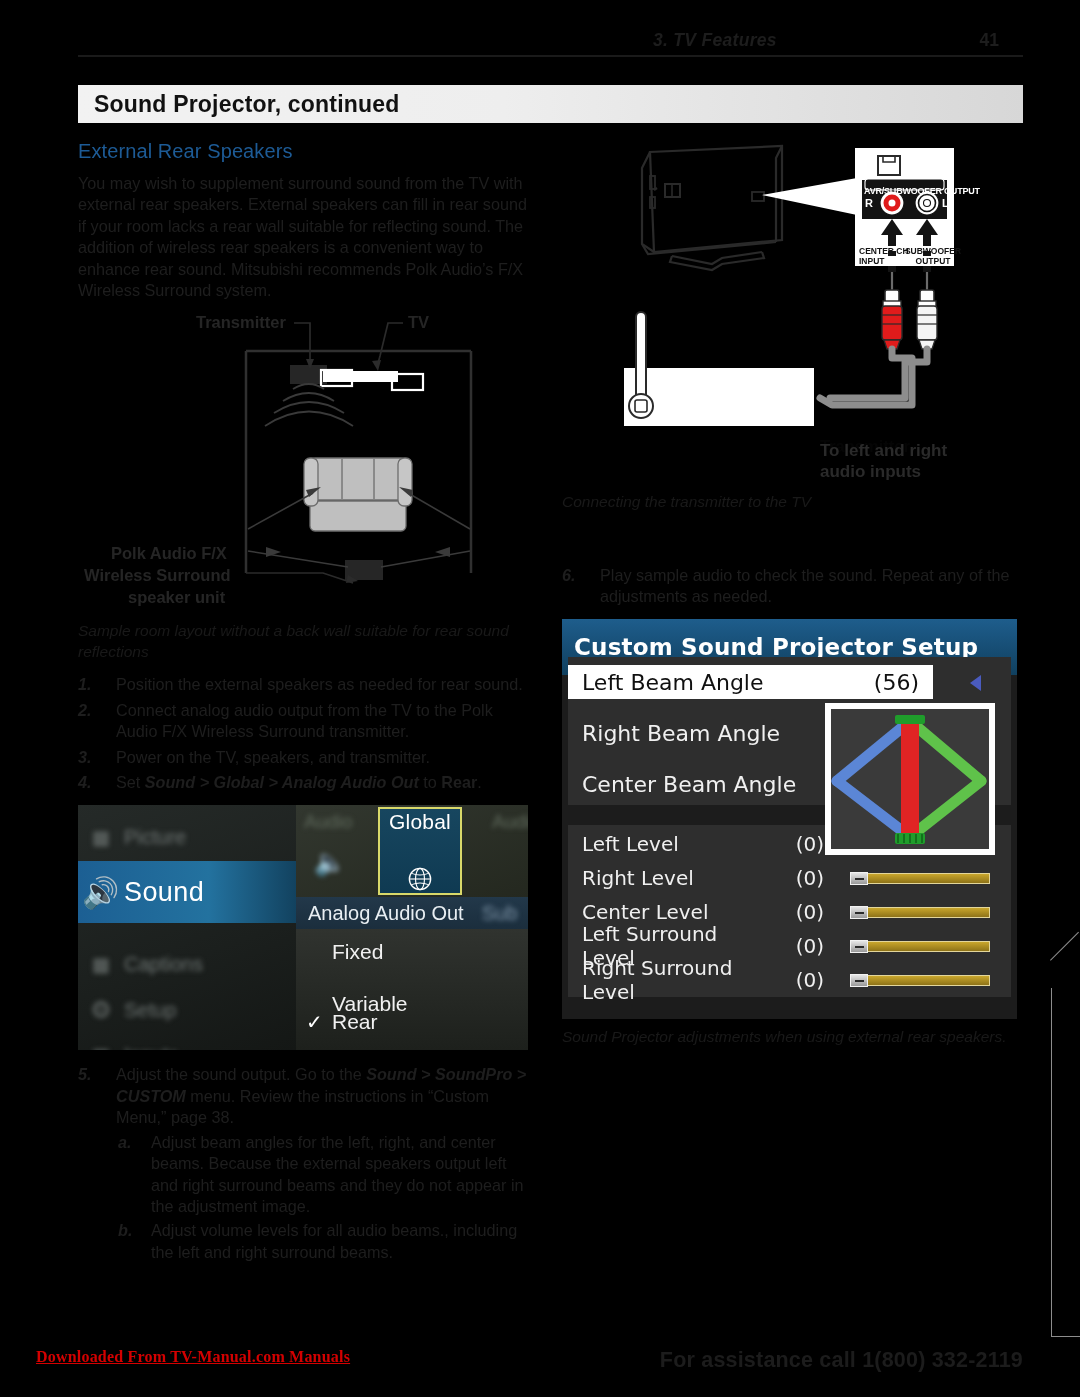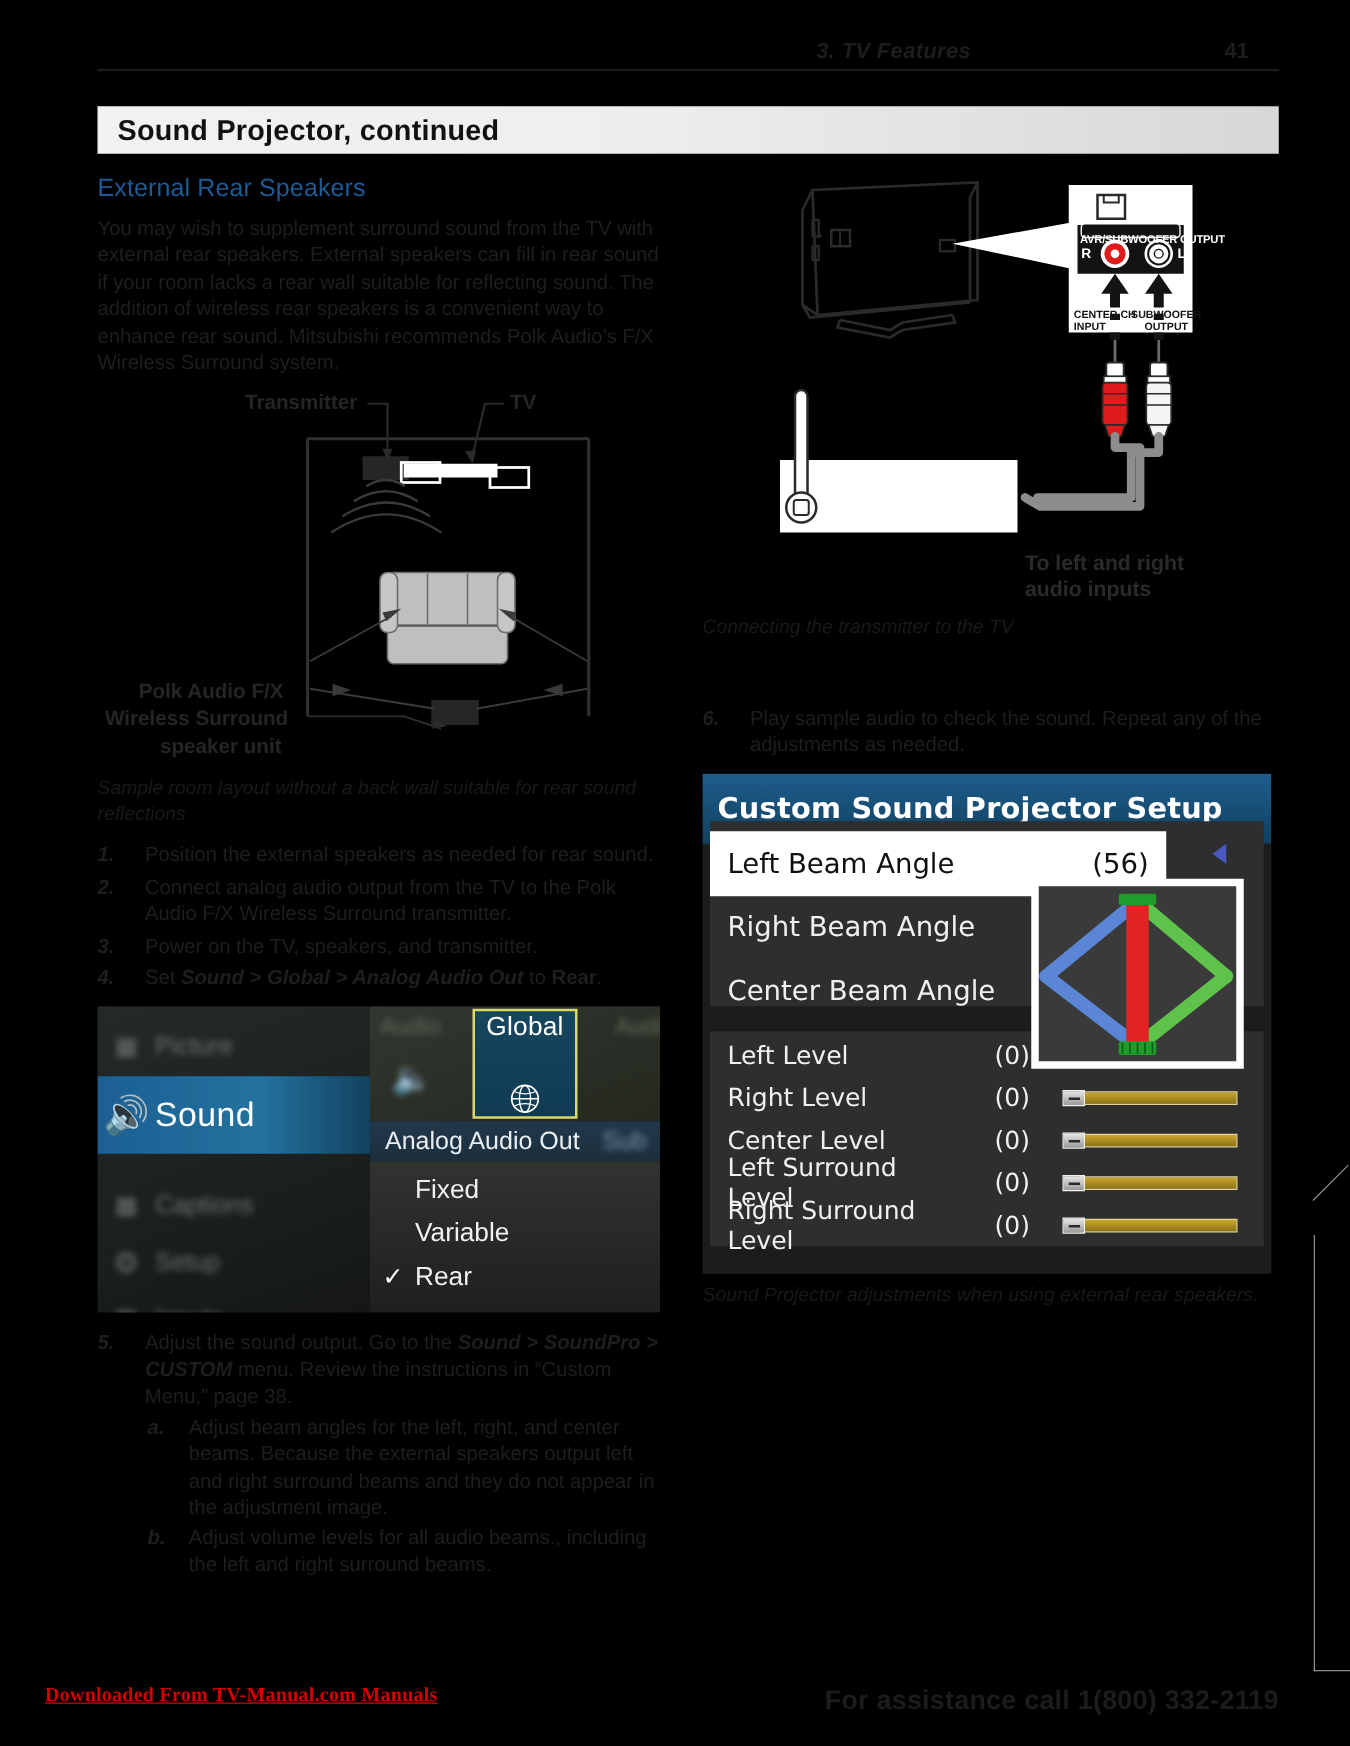--- a/index.html
+++ b/index.html
@@ -240,21 +240,21 @@
     color: #fff; font-size: 23px; font-weight: bold;
     display: flex; align-items: center; padding-left: 12px;
     box-sizing: border-box;
     letter-spacing: .2px;
   }
   .shot-csp .csp-body {
     position: absolute; left: 6px; top: 38px; width: 443px; height: 148px;
     background: #2e2e2e;
   }
   .shot-csp .ang {
-    position: absolute; left: 0; width: 443px; height: 52px;
+    position: absolute; left: 0; width: 443px; height: 34px;
     display: flex; align-items: center;
     color: #f0f0f0; font-size: 22px; padding-left: 14px;
     box-sizing: border-box;
   }
   .shot-csp .ang.sel {
     background: #ffffff; color: #101010;
     width: 365px; font-weight: normal;
   }
   .shot-csp .ang .val {
     position: absolute; right: 24px; font-size: 22px;
@@ -489,21 +489,21 @@
 
       <div class="aao">
         <span>Analog Audio Out</span>
         <span class="blur" style="margin-left:18px;color:#7d93a6;">Sub</span>
       </div>
 
       <div class="optbox">
         <div class="opt" style="top:6px;">
           <span>Fixed</span>
         </div>
-        <div class="opt" style="top:41px;">
+        <div class="opt" style="top:58px;">
           <span>Variable</span>
         </div>
         <div class="opt" style="top:76px;">
           <span class="chk">✓</span>
           <span>Rear</span>
         </div>
       </div>
     </div>
 
     <ol class="steps" style="margin-top:14px;">

